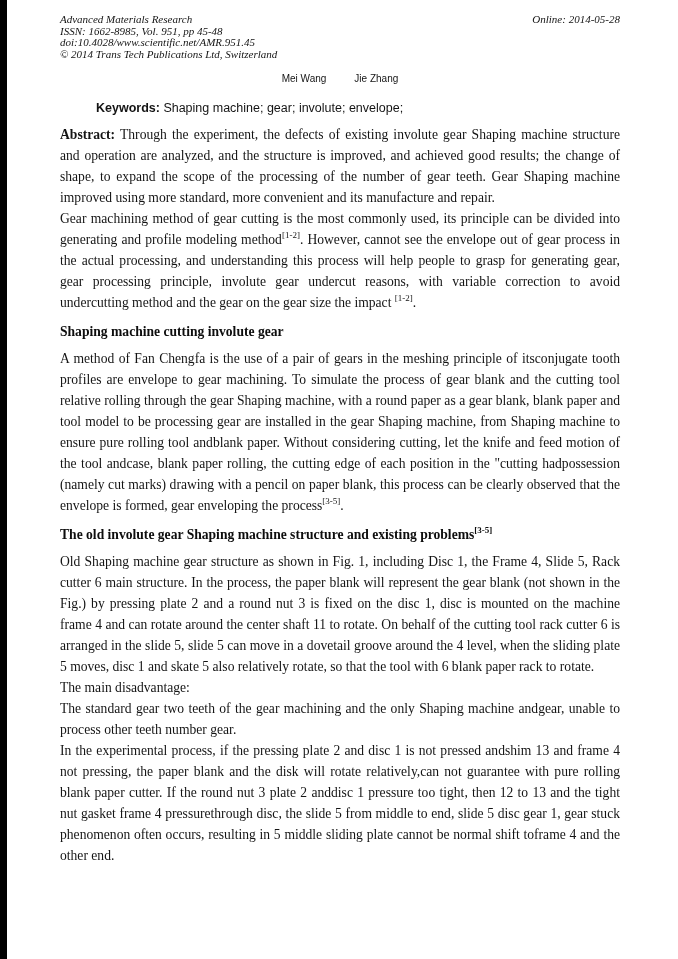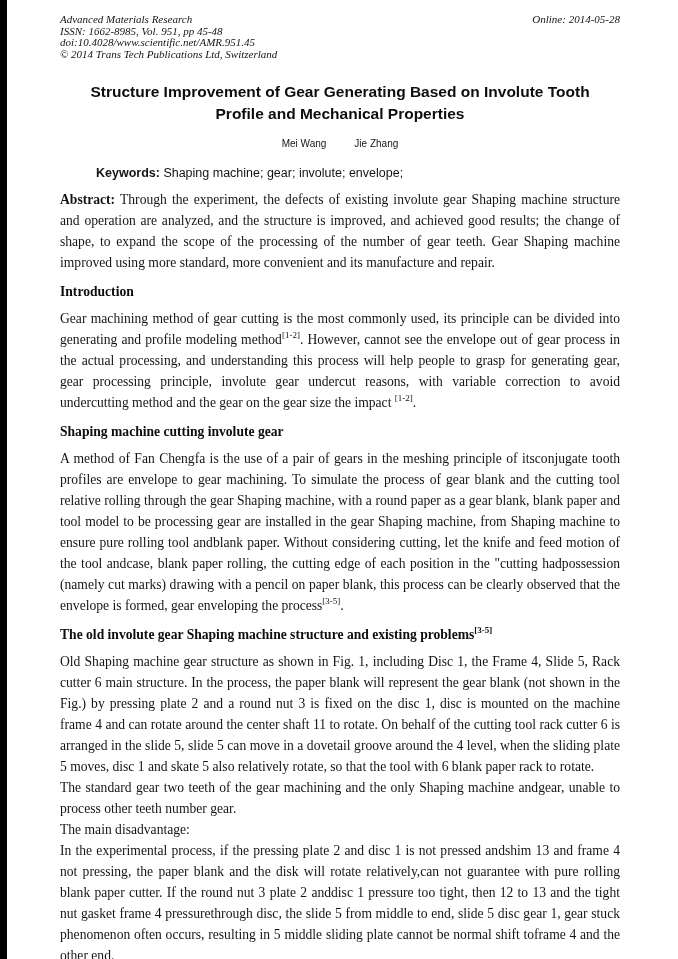--- a/index.html
+++ b/index.html
@@ -111,38 +111,36 @@
   <div class="pub-header">
     <div class="pub-header-left">
       <div>Advanced Materials Research</div>
       <div>ISSN: 1662-8985, Vol. 951, pp 45-48</div>
       <div>doi:10.4028/www.scientific.net/AMR.951.45</div>
       <div>© 2014 Trans Tech Publications Ltd, Switzerland</div>
     </div>
     <div class="pub-header-right">Online: 2014-05-28</div>
   </div>
 
-  <h1 class="doc-title">Structure Improvement of Gear Generating Based on Involute Tooth Profile and Mechanical Properties</h1>
 
   <div class="authors-line"><span class="author">Mei Wang</span><span class="author">Jie Zhang</span></div>
 
 
   <div class="keywords-line">
     <span class="keywords-label">Keywords:</span><span> Shaping machine; gear; involute; envelope;</span>
   </div>
 
   <p class="abstract-para">
     <span class="abstract-label">Abstract:</span><span> Through the experiment, the defects of existing involute gear Shaping machine structure and operation are analyzed, and the structure is improved, and achieved good results; the change of shape, to expand the scope of the processing of the number of gear teeth. Gear Shaping machine improved using more standard, more convenient and its manufacture and repair.</span>
   </p>
 
   <main>
-      <h3 class="section-heading"><span>Introduction</span></h3>
       <p class="body-para"><span>Gear machining method of gear cutting is the most commonly used, its principle can be divided into generating and profile modeling method</span><sup>[1-2]</sup><span>. However, cannot see the envelope out of gear process in the actual processing, and understanding this process will help people to grasp for generating gear, gear processing principle, involute gear undercut reasons, with variable correction to avoid undercutting method and the gear on the gear size the impact </span><sup>[1-2]</sup><span>.</span></p>
       <h3 class="section-heading"><span>Shaping machine cutting involute gear</span></h3>
       <p class="body-para"><span>A method of Fan Chengfa is the use of a pair of gears in the meshing principle of itsconjugate tooth profiles are envelope to gear machining. To simulate the process of gear blank and the cutting tool relative rolling through the gear Shaping machine, with a round paper as a gear blank, blank paper and tool model to be processing gear are installed in the gear Shaping machine, from Shaping machine to ensure pure rolling tool andblank paper. Without considering cutting, let the knife and feed motion of the tool andcase, blank paper rolling, the cutting edge of each position in the "cutting hadpossession (namely cut marks) drawing with a pencil on paper blank, this process can be clearly observed that the envelope is formed, gear enveloping the process</span><sup>[3-5]</sup><span>.</span></p>
       <h3 class="section-heading"><span>The old involute gear Shaping machine structure and existing problems</span><sup>[3-5]</sup></h3>
       <p class="body-para"><span>Old Shaping machine gear structure as shown in Fig. 1, including Disc 1, the Frame 4, Slide 5, Rack cutter 6 main structure. In the process, the paper blank will represent the gear blank (not shown in the Fig.) by pressing plate 2 and a round nut 3 is fixed on the disc 1, disc is mounted on the machine frame 4 and can rotate around the center shaft 11 to rotate. On behalf of the cutting tool rack cutter 6 is arranged in the slide 5, slide 5 can move in a dovetail groove around the 4 level, when the sliding plate 5 moves, disc 1 and skate 5 also relatively rotate, so that the tool with 6 blank paper rack to rotate.</span></p>
+      <p class="body-para"><span>The main disadvantage:</span></p>
       <p class="body-para"><span>The standard gear two teeth of the gear machining and the only Shaping machine andgear, unable to process other teeth number gear.</span></p>
-      <p class="body-para"><span>The main disadvantage:</span></p>
       <p class="body-para"><span>In the experimental process, if the pressing plate 2 and disc 1 is not pressed andshim 13 and frame 4 not pressing, the paper blank and the disk will rotate relatively,can not guarantee with pure rolling blank paper cutter. If the round nut 3 plate 2 anddisc 1 pressure too tight, then 12 to 13 and the tight nut gasket frame 4 pressurethrough disc, the slide 5 from middle to end, slide 5 disc gear 1, gear stuck phenomenon often occurs, resulting in 5 middle sliding plate cannot be normal shift toframe 4 and the other end.</span></p>
     </main>
 
 </div>
 
 </body></html>

